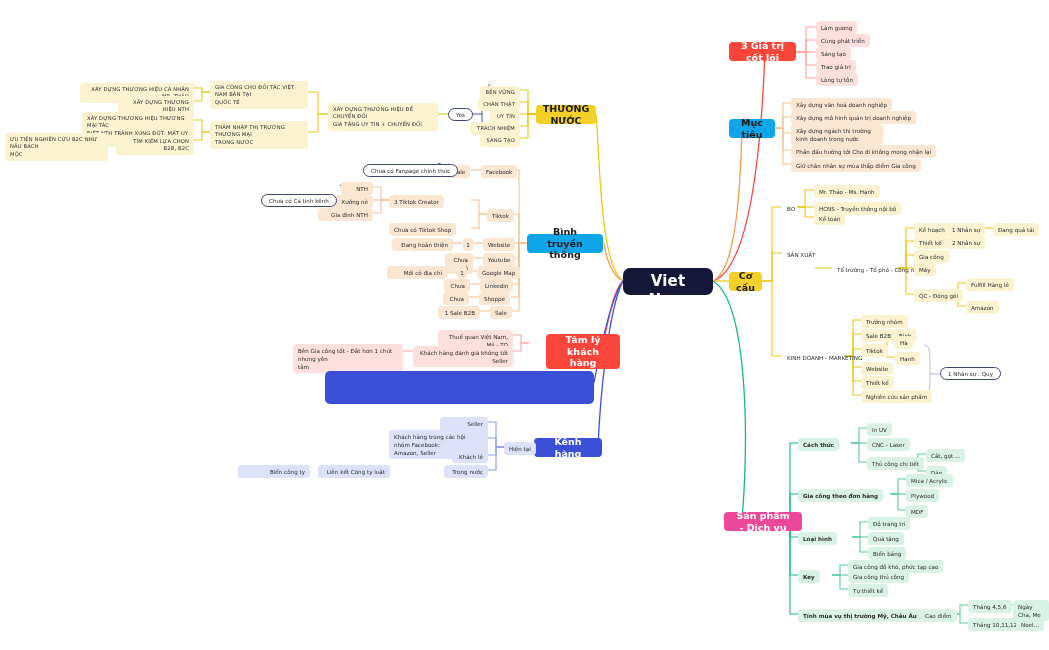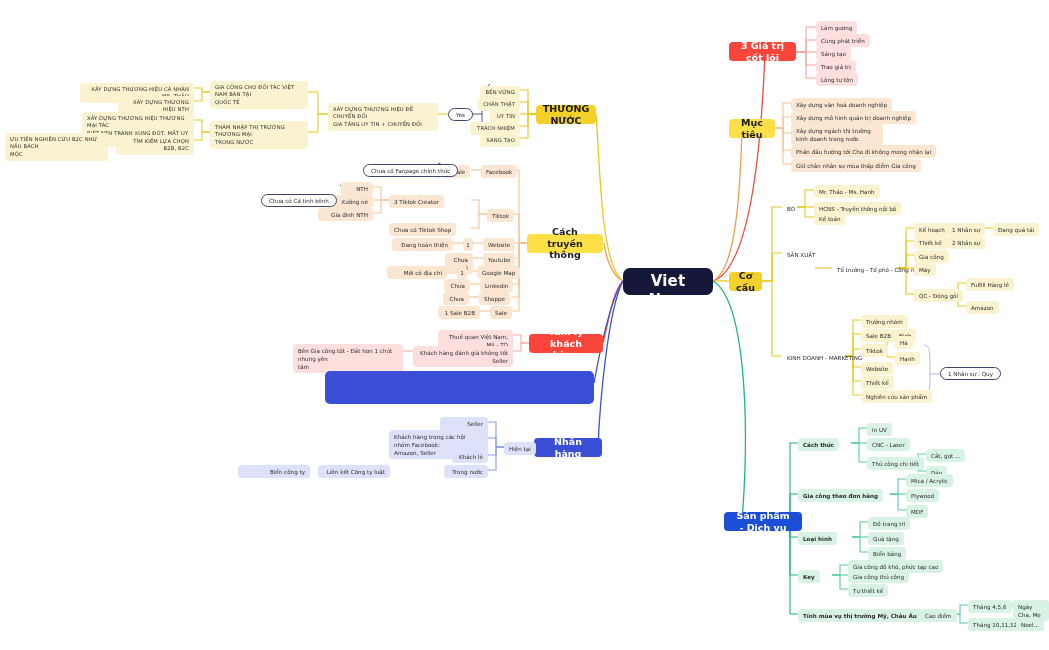--- a/index.html
+++ b/index.html
@@ -40,23 +40,23 @@
 
   
   .n-main {
     font-weight: bold;
     border-radius: 4px;
     padding: 5px 9px;
     font-size: 9.5px;
     color: #1a1a1a;
   }
   .m-red    { background: #f9453a; color: #ffffff; }
-  .m-orange { background: #fde047; color: #1a1a1a; }
+  .m-orange { background: #0ea5e9; color: #1a1a1a; }
   .m-yellow { background: #f3d12a; color: #1a1a1a; }
-  .m-green  { background: #1d4ed8; color: #ffffff; }
+  .m-green  { background: #ec4899; color: #ffffff; }
   .m-dkred  { background: #f9453a; color: #ffffff; }
   .m-blue   { background: #3a4fd6; color: #ffffff; }
   .m-brand  { background: #f3d12a; color: #1a1a1a; font-size: 9.5px; }
 
   
   .chip {
     position: absolute;
     border-radius: 3.5px;
     padding: 2.5px 5px;
     font-size: 5.6px;
@@ -372,21 +372,21 @@
 TRONG NƯỚC</div>
 
   <div class="chip c-yellow c-up rgt" style="left:80px; top:83px; width:114px;">XÂY DỰNG THƯƠNG HIỆU CÁ NHÂN MR. THẢO</div>
   <div class="chip c-yellow c-up rgt" style="left:118px; top:96px; width:76px;">XÂY DỰNG THƯƠNG HIỆU NTH</div>
   <div class="chip c-yellow c-up" style="left:82px; top:112px; width:112px;">XÂY DỰNG THƯƠNG HIỆU THƯƠNG MẠI TÁC
 BIỆT NTH TRÁNH XUNG ĐỘT, MẤT UY TÍN</div>
   <div class="chip c-yellow c-up rgt" style="left:116px; top:135px; width:78px;">TÌM KIẾM LỰA CHỌN B2B, B2C</div>
   <div class="chip c-yellow c-up" style="left:5px; top:133px; width:103px;">ƯU TIÊN NGHIÊN CỨU B2C NHƯ NẤU BÁCH
 MỘC</div>
 
-  <div class="node n-main m-orange" style="left:527px; top:234px; width:76px; height:19px;">Cách truyền thông</div>
+  <div class="node n-main m-orange" style="left:527px; top:234px; width:76px; height:19px;">Bình truyền thông</div>
 
   <div class="chip c-orange" style="left:481px; top:165px;">Facebook</div>
   <div class="chip c-orange" style="left:443px; top:165px;">1 Sale</div>
 
   <div class="chip c-orange" style="left:487px; top:209px;">Tiktok</div>
   <div class="chip c-orange" style="left:389px; top:195px;">3 Tiktok Creator</div>
   <div class="chip c-orange rgt" style="left:341px; top:182px; width:32px;">NTH</div>
   <div class="chip c-orange rgt" style="left:325px; top:195px; width:48px;">Xưởng nè</div>
   <div class="chip c-orange rgt" style="left:318px; top:208px; width:55px;">Gia đình NTH</div>
   <div class="chip c-orange" style="left:389px; top:223px;">Chưa có Tiktok Shop</div>
@@ -407,29 +407,29 @@
 
   <div class="chip c-orange" style="left:479px; top:292px;">Shoppe</div>
   <div class="chip c-orange rgt" style="left:443px; top:292px; width:26px;">Chưa</div>
 
   <div class="chip c-orange" style="left:490px; top:306px;">Sale</div>
   <div class="chip c-orange rgt" style="left:438px; top:306px; width:42px;">1 Sale B2B</div>
 
   <div class="pill" style="left:363px; top:164px;">Chưa có Fanpage chính thức</div>
   <div class="pill" style="left:261px; top:194px;">Chưa  có Cá tính kênh</div>
 
-  <div class="node n-main m-dkred" style="left:529px; top:334px; width:74px; height:19px;">Tâm lý khách hàng</div>
+  <div class="node n-main m-dkred" style="left:546px; top:334px; width:74px; height:35px;">Tâm lý khách hàng</div>
   <div class="chip c-red rgt" style="left:438px; top:330px; width:75px;">Thuế quan Việt Nam, Mỹ - TQ</div>
   <div class="chip c-red rgt" style="left:413px; top:346px; width:100px;">Khách hàng đánh giá không tốt Seller</div>
   <div class="chip c-red" style="left:293px; top:344px; width:110px;">Bên Gia công tốt - Đắt hơn 1 chút nhưng yên
 tâm</div>
 
   <div class="quote" style="left:325px; top:371px; width:269px; height:33px;"></div>
 
-  <div class="node n-main m-blue" style="left:534px; top:438px; width:68px; height:19px;">Nhân hàng</div>
+  <div class="node n-main m-blue" style="left:534px; top:438px; width:68px; height:19px;">Kênh hàng</div>
   <div class="chip c-blue" style="left:504px; top:442px;">Hiện tại</div>
   <div class="chip c-blue rgt" style="left:440px; top:417px; width:48px;">Seller Amazon</div>
   <div class="chip c-blue" style="left:389px; top:430px; width:99px;">Khách hàng trong các hội nhóm Facebook:
 Amazon, Seller</div>
   <div class="chip c-blue rgt" style="left:452px; top:450px; width:36px;">Khách lẻ</div>
   <div class="chip c-blue rgt" style="left:444px; top:465px; width:44px;">Trong nước</div>
   <div class="chip c-blue rgt" style="left:318px; top:465px; width:72px;">Liên kết Công ty luật</div>
   <div class="chip c-blue rgt" style="left:355px; top:465px; width:0px;"></div>
   <div class="chip c-blue rgt" style="left:288px; top:465px; width:0px;"></div>
   <div class="chip c-blue rgt" style="left:238px; top:465px; width:72px;">Biển công ty</div>

